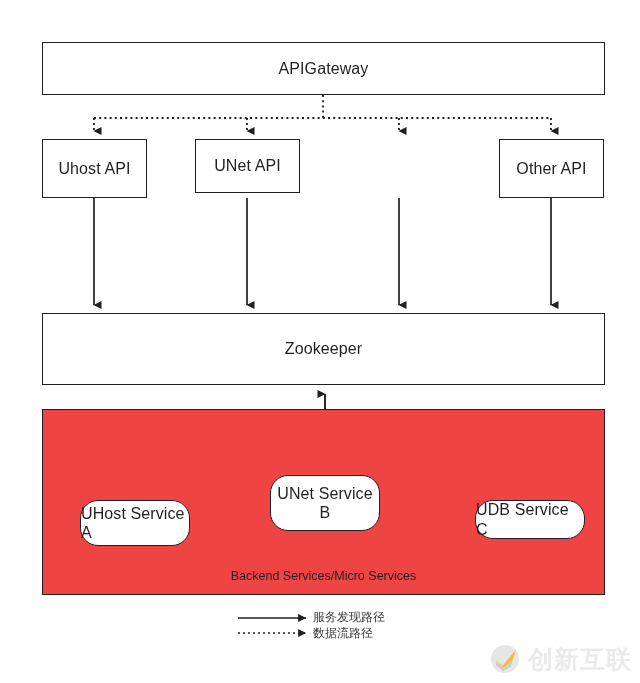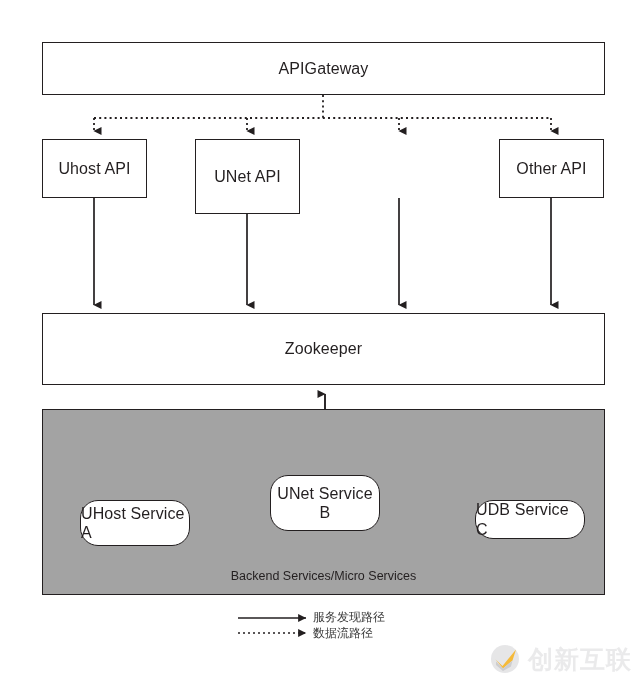--- a/index.html
+++ b/index.html
@@ -30,21 +30,21 @@
     line-height: 1.2;
     letter-spacing: .1px;
   }
   .node.rounded {
     border-radius: 18px;
   }
   .container-box {
     position: absolute;
     box-sizing: border-box;
     border: 1.6px solid #231f20;
-    background: #a3a3a3;
+    background: #ef4444;
   }
   .container-label {
     position: absolute;
     width: 100%;
     text-align: center;
     color: #231f20;
     font-size: 12.5px;
   }
   .svg-layer {
     position: absolute;
@@ -143,21 +143,21 @@
     </g>
   </svg>
 
   <div class="node" style="left:42px; top:42px; width:563px; height:53px;">
     <span>APIGateway</span>
   </div>
 
   <div class="node" style="left:42px; top:139px; width:105px; height:59px;">
     <span>Uhost API</span>
   </div>
-  <div class="node" style="left:195px; top:139px; width:105px; height:75px;">
+  <div class="node" style="left:195px; top:139px; width:105px; height:54px;">
     <span>UNet API</span>
   </div>
   <div class="node" style="left:499px; top:139px; width:105px; height:59px;">
     <span>Other API</span>
   </div>
 
   <div class="node" style="left:42px; top:313px; width:563px; height:72px;">
     <span>Zookeeper</span>
   </div>
 

